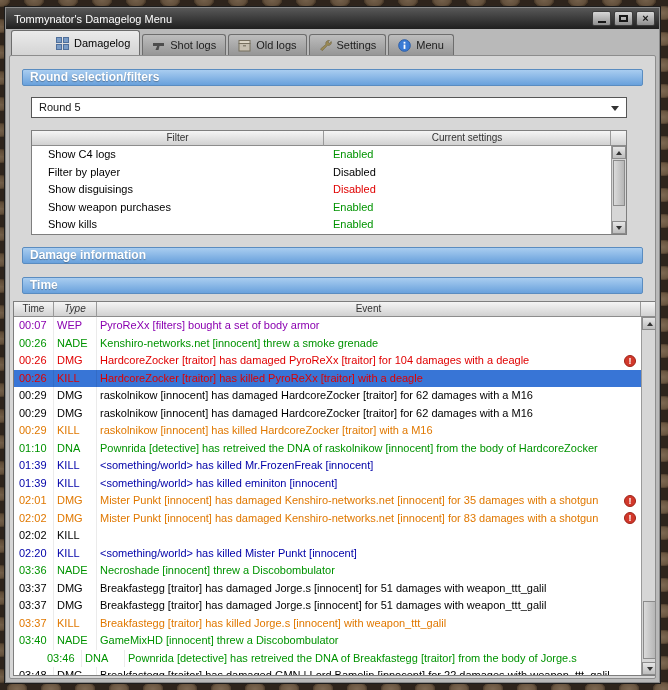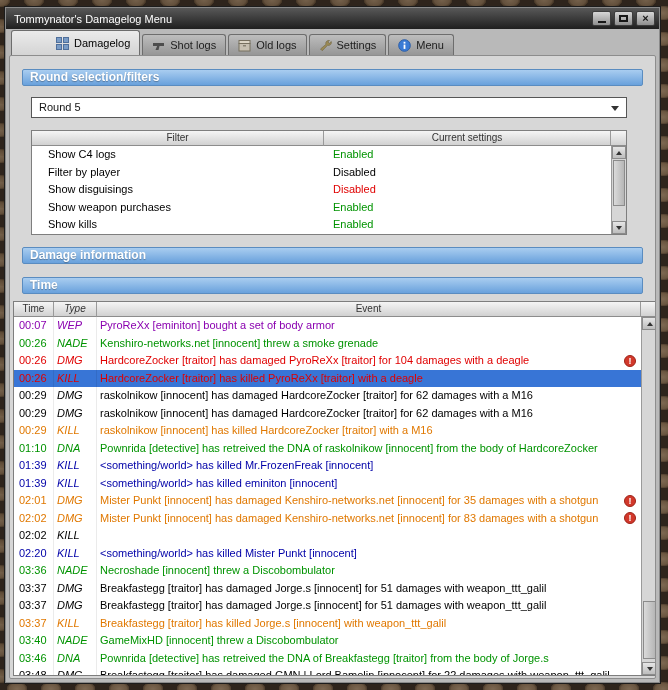--- a/index.html
+++ b/index.html
@@ -121,21 +121,21 @@
     background: #fff; border: 1px solid #7e7e7e; overflow: hidden;
   }
   .lt-header { display: flex; height: 15px; position: relative; z-index: 2; }
   .lt-header .time { width: 40px; }
   .lt-header .type { width: 43px; font-style: italic; }
   .lt-header .event { flex: 1; }
   .lt-header .stub { width: 16px; border-right: 0; }
   .lt-body { position: absolute; top: 15px; left: 0; right: 16px; bottom: 0; overflow: hidden; }
   .lt-row { display: flex; height: 17.5px; font-size: 11px; line-height: 17.5px; white-space: nowrap; align-items: center; }
   .lt-time { width: 40px; padding-left: 5px; border-right: 1px solid rgba(0,0,0,.08); overflow: hidden; }
-  .lt-type { width: 43px; padding-left: 3px; border-right: 1px solid rgba(0,0,0,.08); overflow: hidden; font-style: italic; }
+  .lt-type { width: 43px; padding-left: 3px; border-right: 1px solid rgba(0,0,0,.08); overflow: hidden; }
   .lt-event { flex: 1; padding-left: 3px; padding-right: 22px; overflow: hidden; position: relative; }
   .warn {
     position: absolute; right: 5px; top: 2.5px; width: 12px; height: 12px;
     border-radius: 50%; background: #d2382b; border: 1px solid #9e2318;
     color: #fff; font-size: 9px; font-weight: bold; text-align: center; line-height: 11px;
   }
   .lt-vscroll { top: 15px; bottom: 0; width: 16px; }
   .lt-thumb { bottom: 16px; height: 58px; }
 </style>
 </head>
@@ -264,21 +264,21 @@
         <div class="lt-header">
           <div class="hcell time">Time</div>
           <div class="hcell type">Type</div>
           <div class="hcell event">Event</div>
           <div class="hcell stub"></div>
         </div>
         <div class="lt-body">
             <div class="lt-row" style="color: rgb(138, 0, 176);">
               <div class="lt-time">00:07</div>
               <div class="lt-type">WEP</div>
-              <div class="lt-event">PyroReXx [eminiton] bought a set of body armor</div>
+              <div class="lt-event">PyroReXx [filters] bought a set of body armor</div>
             </div>
             <div class="lt-row" style="color: rgb(0, 147, 0);">
               <div class="lt-time">00:26</div>
               <div class="lt-type">NADE</div>
               <div class="lt-event">Kenshiro-networks.net [innocent] threw a smoke grenade</div>
             </div>
             <div class="lt-row" style="color: rgb(224, 0, 0);">
               <div class="lt-time">00:26</div>
               <div class="lt-type">DMG</div>
               <div class="lt-event">HardcoreZocker [traitor] has damaged PyroReXx [traitor] for 104 damages with a deagle<div class="warn">!</div></div>
@@ -355,21 +355,21 @@
             <div class="lt-row" style="color: rgb(224, 120, 0);">
               <div class="lt-time">03:37</div>
               <div class="lt-type">KILL</div>
               <div class="lt-event">Breakfastegg [traitor] has killed Jorge.s [innocent] with weapon_ttt_galil</div>
             </div>
             <div class="lt-row" style="color: rgb(0, 147, 0);">
               <div class="lt-time">03:40</div>
               <div class="lt-type">NADE</div>
               <div class="lt-event">GameMixHD [innocent] threw a Discobombulator</div>
             </div>
-            <div class="lt-row" style="color: rgb(0, 147, 0);">
+            <div class="lt-row" style="color: rgb(0, 147, 0); padding-left: 28px;">
               <div class="lt-time">03:46</div>
               <div class="lt-type">DNA</div>
               <div class="lt-event">Pownrida [detective] has retreived the DNA of Breakfastegg [traitor] from the body of Jorge.s</div>
             </div>
             <div class="lt-row" style="color: rgb(0, 0, 0);">
               <div class="lt-time">03:48</div>
               <div class="lt-type">DMG</div>
               <div class="lt-event">Breakfastegg [traitor] has damaged GMN | Lord Bamelin [innocent] for 22 damages with weapon_ttt_galil</div>
             </div>
           </div>

